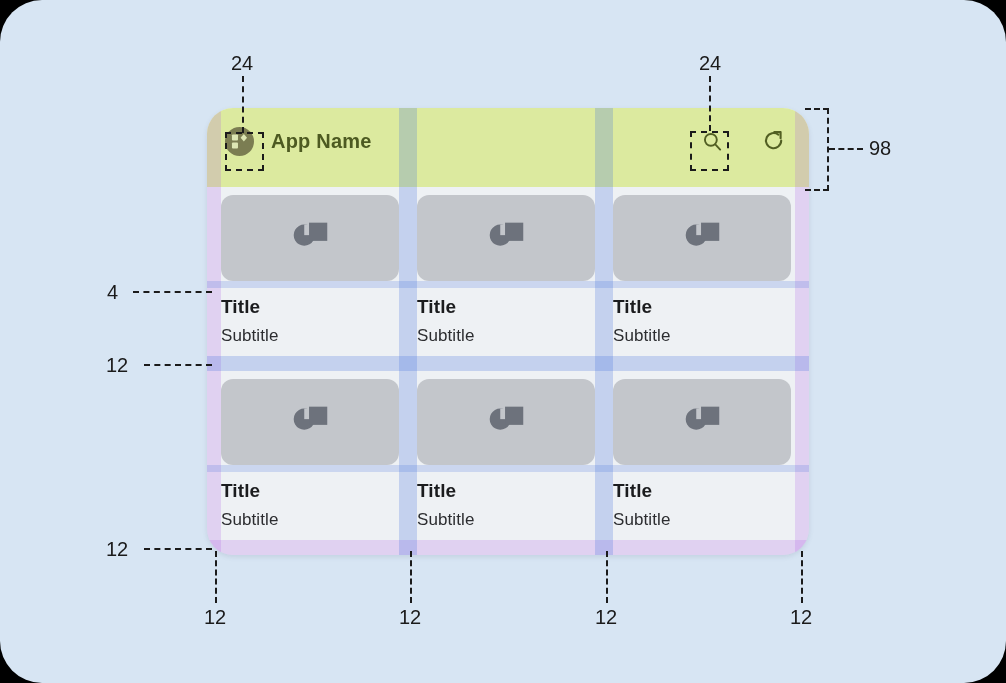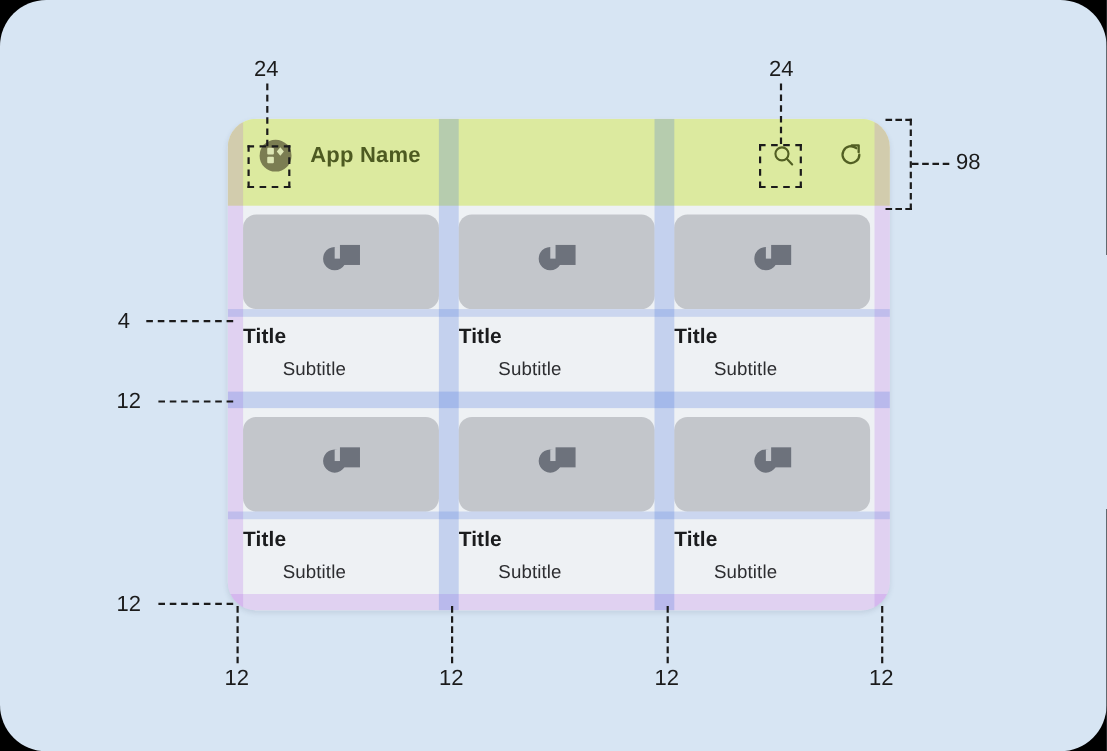--- a/index.html
+++ b/index.html
@@ -10,21 +10,21 @@
           background:#d7e5f3;border-radius:42px;overflow:hidden;}
 
   
   #phone{position:absolute;left:207px;top:108px;width:602px;height:447px;
          background:#eef1f4;border-radius:26px;overflow:hidden;
          box-shadow:0 2px 5px rgba(60,80,110,.13);}
 
   
   #appbar{position:absolute;left:0;top:0;width:602px;height:79px;
           background:#dcea9f;}
-  #appbar-row{position:absolute;left:11px;top:0;right:0;height:66px;
+  #appbar-row{position:absolute;left:0;top:0;right:0;height:66px;
               display:flex;align-items:center;justify-content:flex-end;}
   .ab-icon{width:30px;height:30px;display:flex;align-items:center;
            justify-content:center;color:#525f23;flex:none;}
   #menu-btn{margin-left:17px;position:relative;}
   #menu-circle{width:29px;height:29px;border-radius:50%;background:#7b7d52;
                display:flex;align-items:center;justify-content:center;}
   #app-title{margin-left:17px;font-size:20px;font-weight:600;color:#4d5a21;
              letter-spacing:.2px;white-space:nowrap;}
   #ab-spacer{flex:1;}
   #search-btn{margin-right:32px;position:relative;}
@@ -35,21 +35,21 @@
   
   #grid{position:absolute;left:0;top:79px;width:602px;height:368px;}
   .row{position:absolute;left:0;width:698px;height:172px;}
   .cell{position:absolute;top:0;width:178px;height:172px;}
   .thumb{position:absolute;left:0;top:8px;width:178px;height:86px;
          background:#c3c6cb;border-radius:12px;
          display:flex;align-items:center;justify-content:center;}
   .t-title{position:absolute;left:0;top:109px;font-size:19px;font-weight:700;
            color:#1b1c1e;letter-spacing:.1px;}
   .t-sub{position:absolute;left:0;top:139px;font-size:17px;font-weight:400;
-         color:#2c2d30;letter-spacing:.1px;padding-left:36px;}
+         color:#2c2d30;letter-spacing:.1px;}
 
   
   #ov{position:absolute;left:207px;top:108px;width:602px;height:447px;
       border-radius:26px;overflow:hidden;pointer-events:none;}
   .pad{position:absolute;background:rgba(168,85,230,.20);}
   .gapv{position:absolute;background:rgba(64,110,220,.24);}
   .gaph{position:absolute;background:rgba(64,110,220,.24);}
   .gap4{position:absolute;background:rgba(64,110,220,.20);}
 
   

